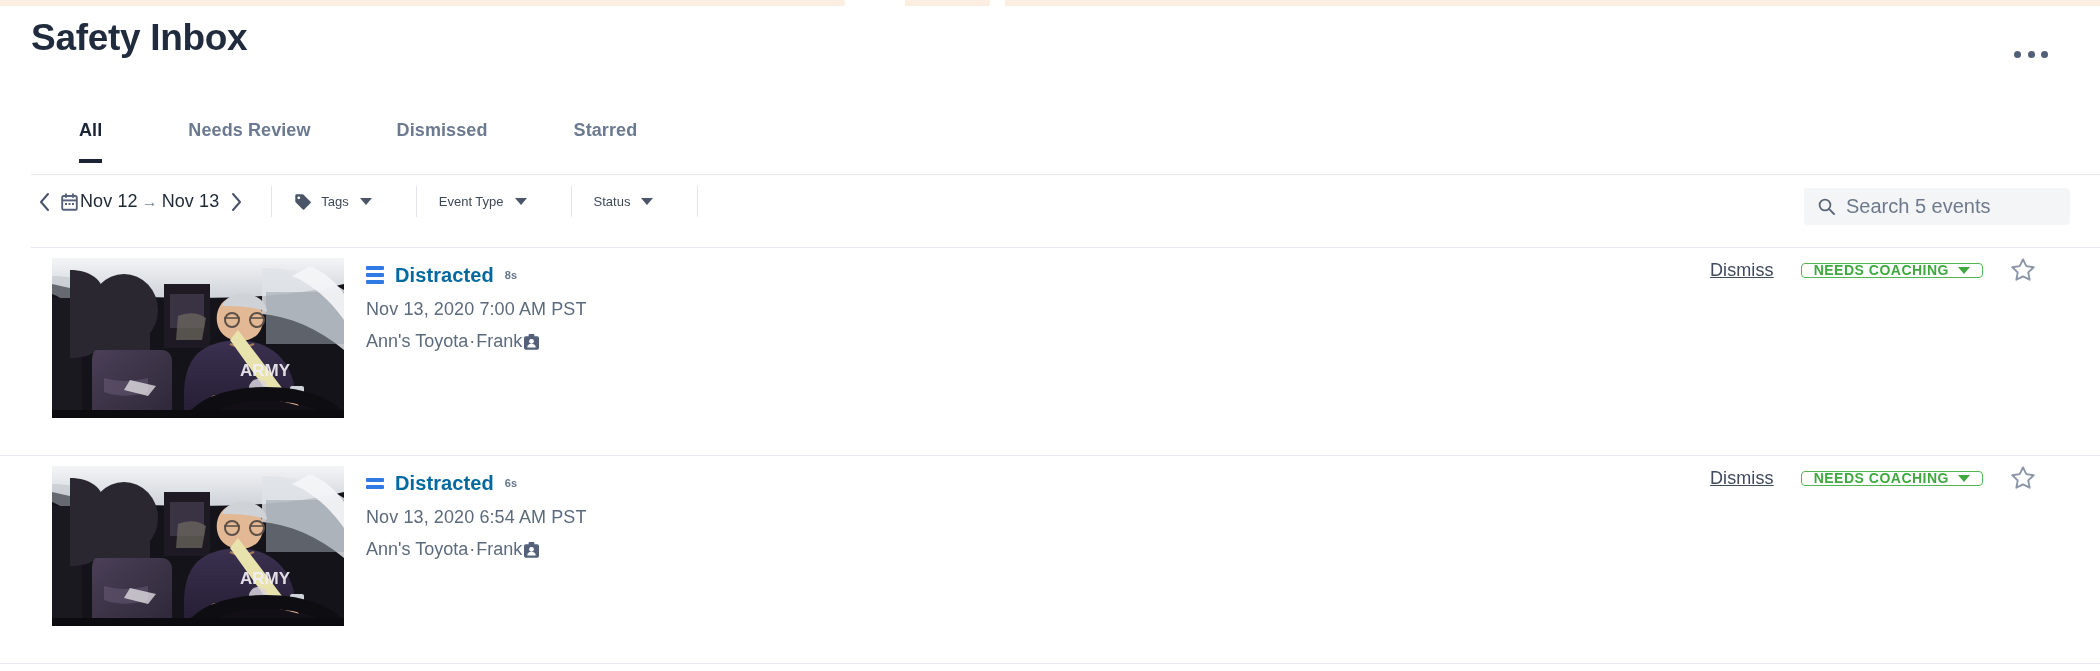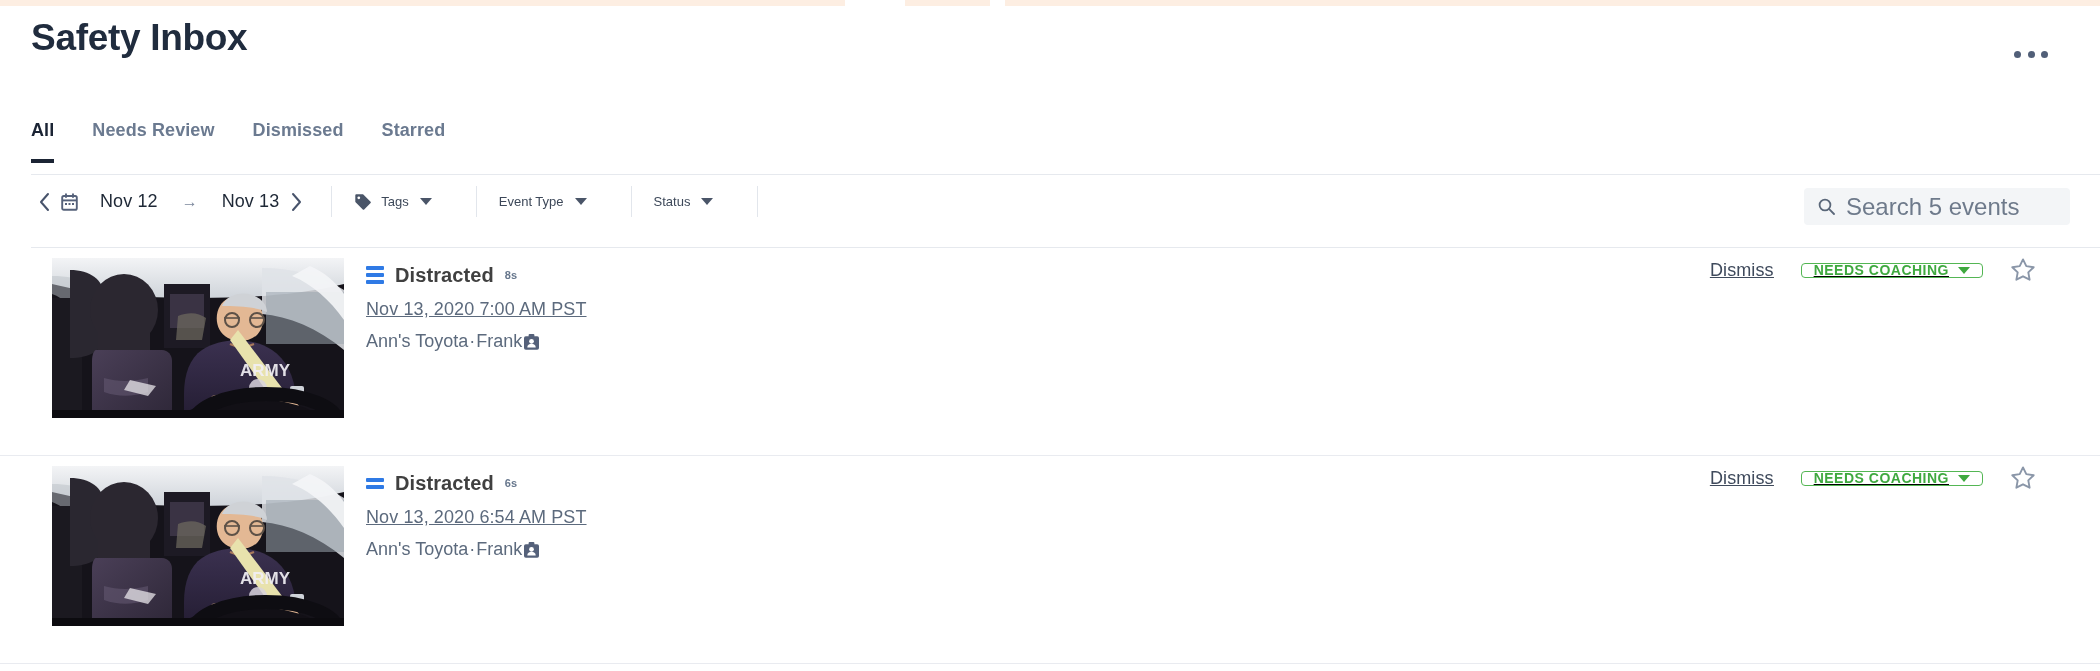--- a/index.html
+++ b/index.html
@@ -30,20 +30,21 @@
 
   
   .tabs {
     position:absolute; top:114px; left:31px; right:0; height:60px;
     display:flex; align-items:flex-start;
   }
   .tab {
     font-size:18px; font-weight:700; color:#6b7a90;
     padding: 6px 0 22px 0; margin-right:38px; cursor:pointer; position:relative;
     letter-spacing:0.1px;
+    margin-left:48px;
   }
   .tab.active { color:#1b2434; }
   .tab.active::after {
     content:""; position:absolute; left:0; right:0; bottom:0;
     height:4px; background:#1b2434;
   }
   .tabs-rule {
     position:absolute; top:174px; left:31px; right:0; height:1px; background:#e6e9ee;
   }
 
@@ -51,21 +52,21 @@
   .filterbar {
     position:absolute; top:175px; left:31px; right:0; height:53px;
     display:flex; align-items:center;
   }
   .fb-arrow {
     width:26px; height:26px; display:flex; align-items:center; justify-content:center;
     color:#47536b; cursor:pointer; flex:none;
   }
   .fb-arrow svg { display:block; }
   .daterange {
-    display:flex; align-items:center; gap:22px; margin:0 4px; cursor:pointer;
+    display:flex; align-items:center; gap:2px; margin:0 4px; cursor:pointer;
   }
   .daterange .cal { color:#55617a; display:flex; align-items:center; }
   .dr-text { font-size:18px; color:#1e2836; white-space:nowrap; letter-spacing:0.1px; }
   .dr-arrow { font-size:16px; color:#7b879c; margin:0 2px; }
 
   .fb-divider { width:1px; height:31px; background:#e2e6ec; margin:0 0 0 22px; flex:none; }
 
   .fb-item {
     display:flex; align-items:center; gap:9px;
     font-size:13px; color:#3d4859; cursor:pointer;
@@ -78,21 +79,21 @@
   }
 
   .searchbox {
     position:absolute; right:30px; top:188px;
     width:266px; height:37px; background:#f3f5f7; border-radius:4px;
     display:flex; align-items:center; gap:11px; padding:0 14px; cursor:text;
   }
   .searchbox .sicon { color:#5a6779; display:flex; align-items:center; }
   .search-input {
     border:none; outline:none; background:transparent;
-    font-family:"Liberation Sans", sans-serif; font-size:24px; color:#5f6b7d;
+    font-family:"Liberation Sans", sans-serif; font-size:20px; color:#5f6b7d;
     width:100%; padding:0;
   }
   .search-input::placeholder { color:#6e7a8b; opacity:1; }
 
   .fb-rule { position:absolute; top:247px; left:31px; right:0; height:1px; background:#e6e9ee; }
 
   
   .list { position:absolute; top:248px; left:0; right:0; }
   .event-row {
     position:relative; height:208px; padding-left:49px;
@@ -106,28 +107,28 @@
 
   .evt-info { position:absolute; left:366px; top:14px; }
   .evt-title-line { display:flex; align-items:center; gap:11px; height:26px; }
   .sev {
     display:flex; flex-direction:column; justify-content:center; gap:3px; width:18px;
   }
   .sev i { display:block; height:4px; background:#2f7ae5; border-radius:1px; }
   .sev i.b1 { width:18px; }
   .sev i.b2 { width:18px; }
   .sev i.b3 { width:18px; }
-  .evt-type { font-size:20px; font-weight:700; color:#404040; letter-spacing:0.1px; }
+  .evt-type { font-size:20px; font-weight:700; color:#0369a1; letter-spacing:0.1px; }
   .evt-dur { font-size:11px; font-weight:700; color:#66768c; }
-  .evt-time { font-size:18px; color:#5c6a7d; margin-top:11px; letter-spacing:0.1px;text-decoration:underline; }
+  .evt-time { font-size:18px; color:#5c6a7d; margin-top:11px; letter-spacing:0.1px; }
   .evt-meta { font-size:18px; color:#5c6a7d; margin-top:11px; display:flex; align-items:center; gap:1px; }
   .badge-icon { color:#55617a; display:flex; align-items:center; }
 
   .evt-actions {
-    position:absolute; right:64px; top:9px; display:flex; align-items:center; gap:27px;text-decoration:underline;
+    position:absolute; right:64px; top:9px; display:flex; align-items:center; gap:27px;
   }
   .dismiss {
     font-size:18px; color:#3f4a5c; text-decoration:underline; cursor:pointer;
     letter-spacing:0.1px;
   }
   .status-pill {
     border:1.6px solid #53b653; border-radius:4px; height:15px;
     display:flex; align-items:center; gap:9px; padding:0 12px; cursor:pointer;
     background:#fff;
   }

